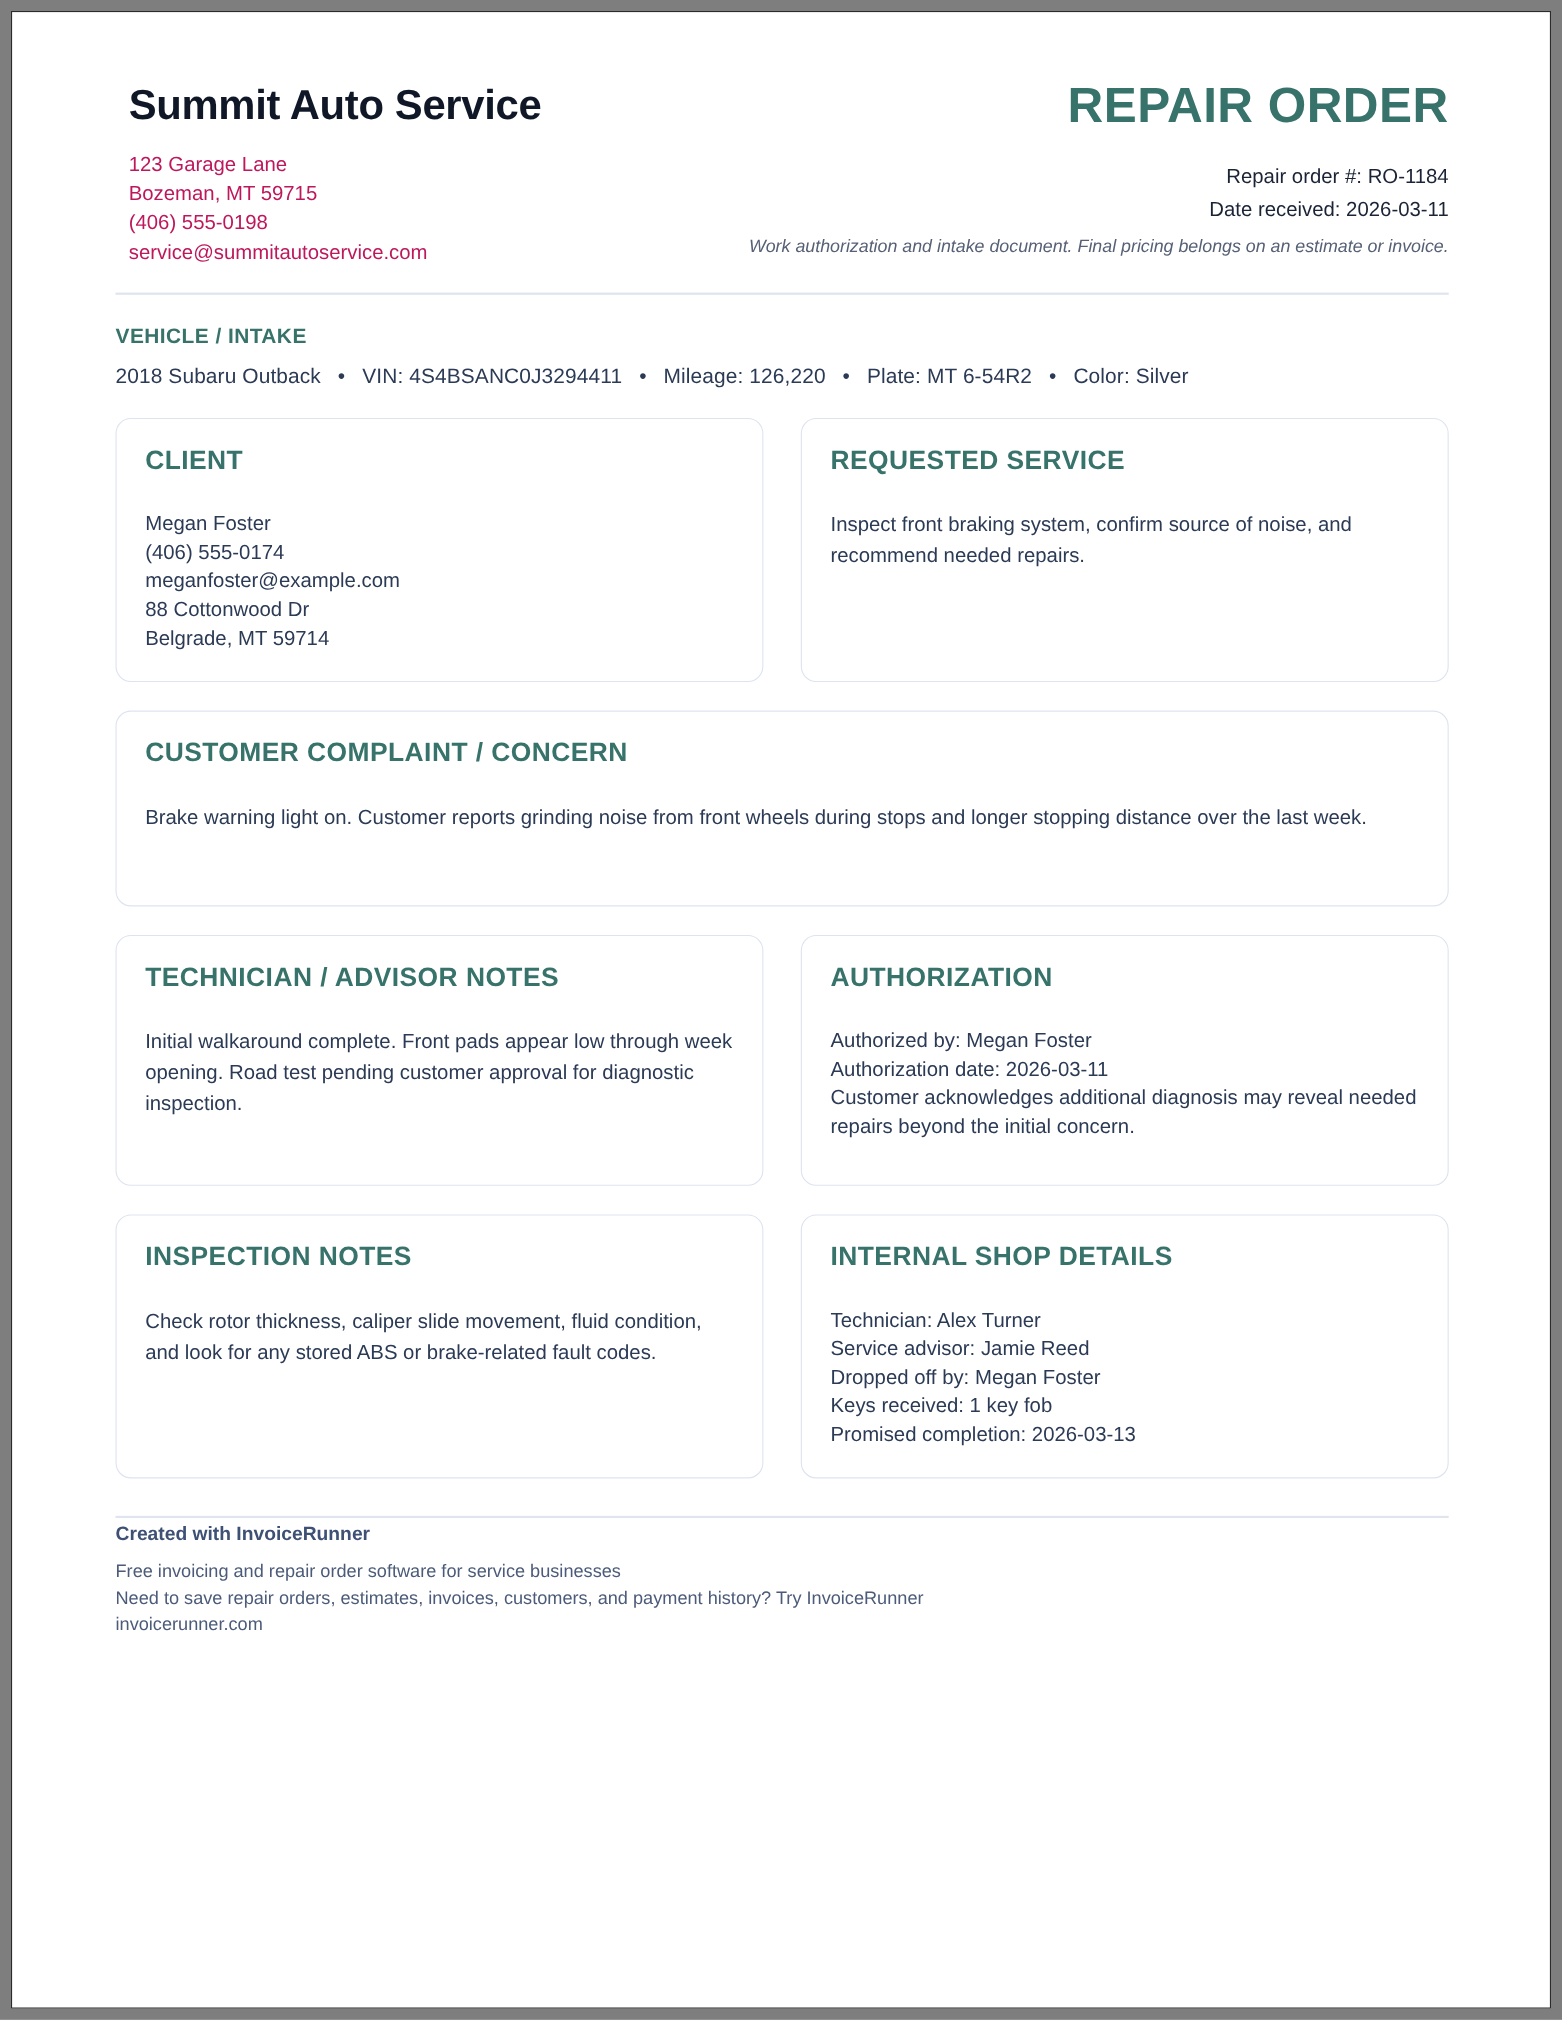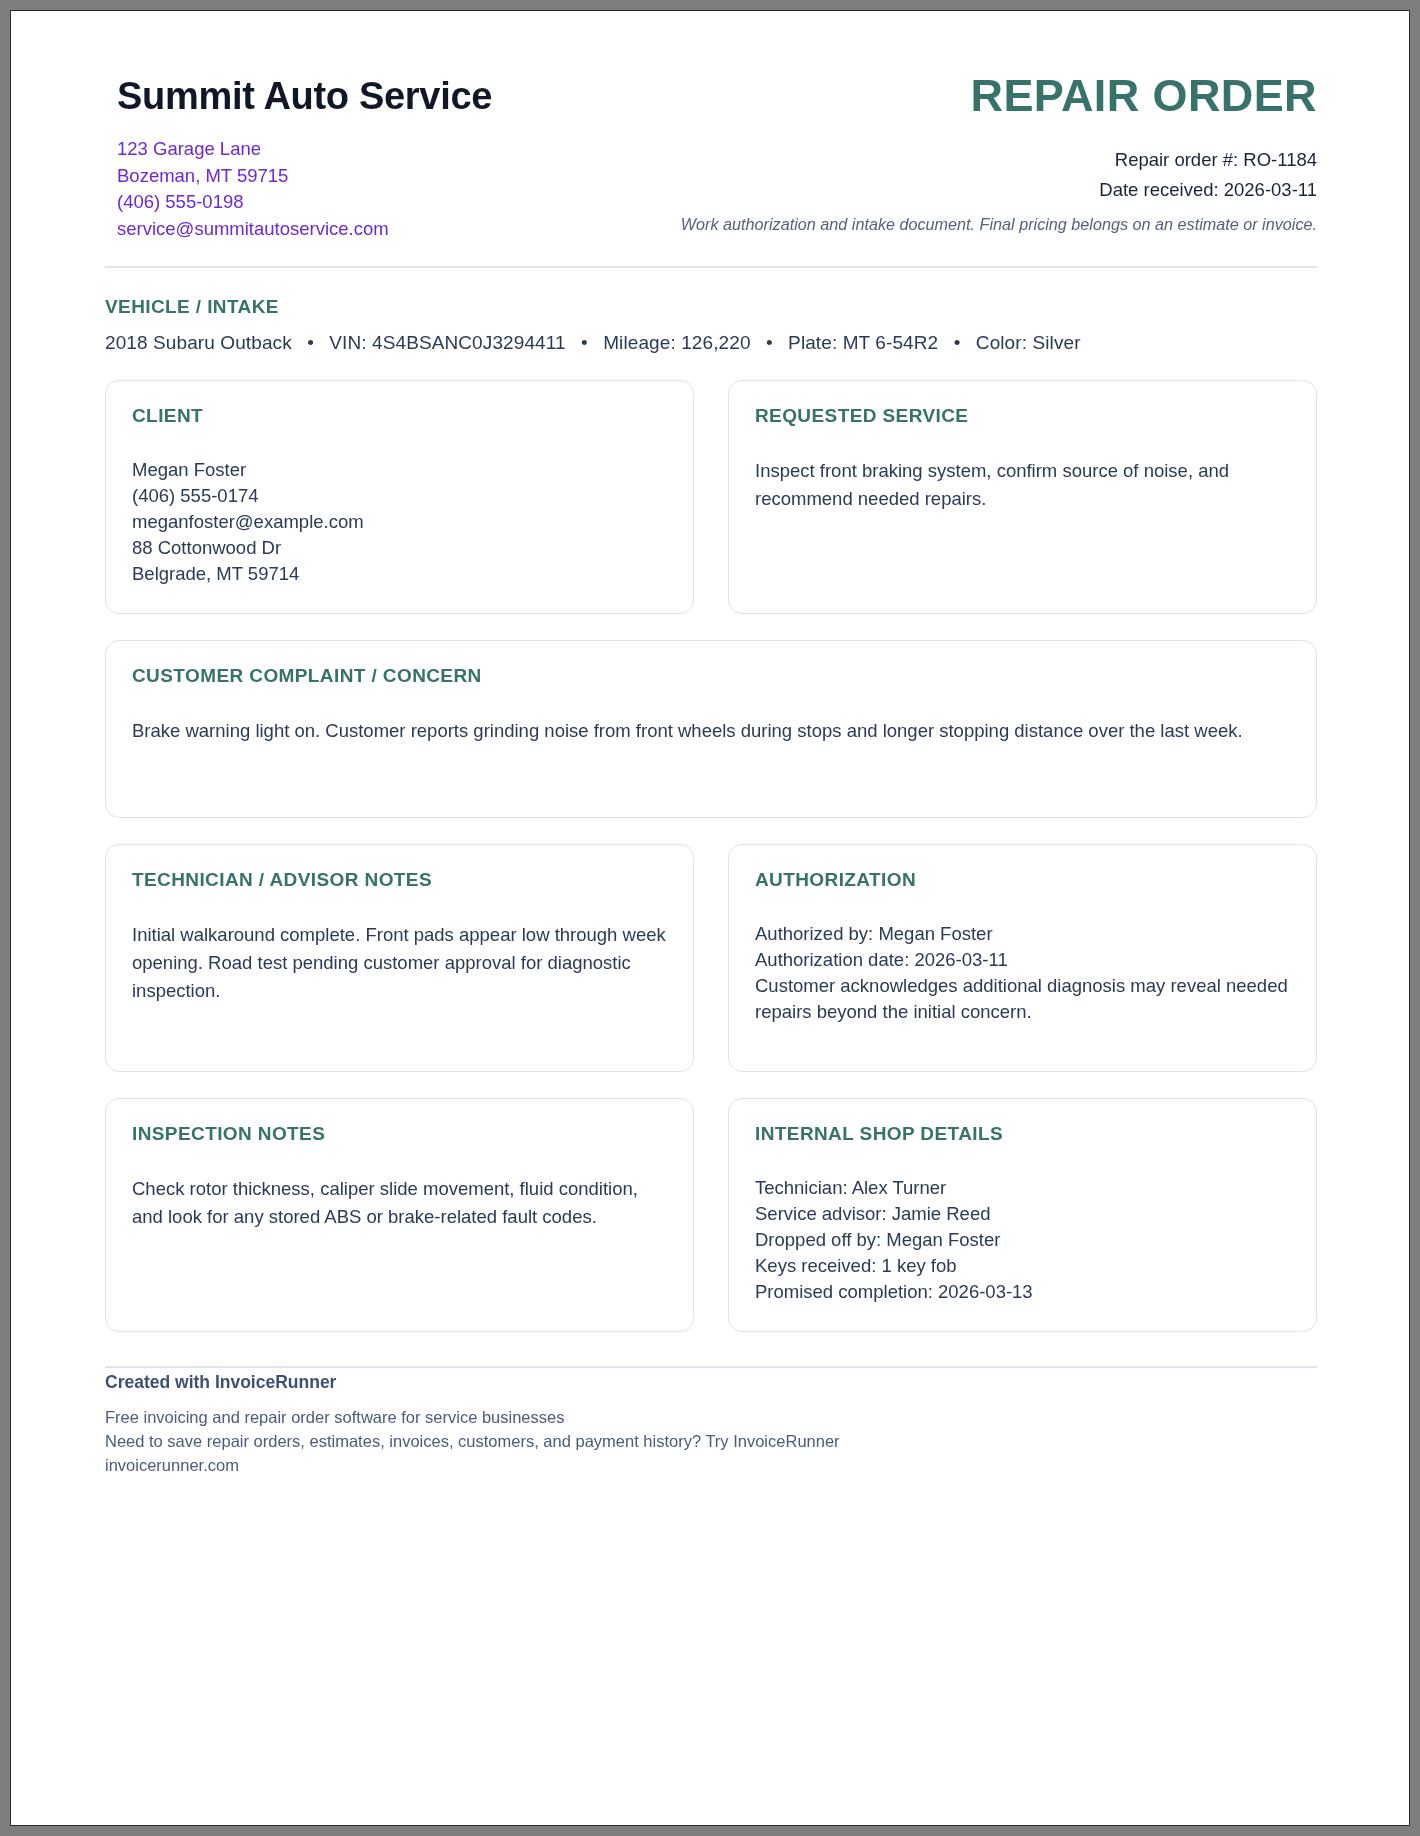--- a/index.html
+++ b/index.html
@@ -32,21 +32,21 @@
   .hdr-left { padding-top: 10px; }
   .company-name {
     font-size: 38px;
     font-weight: bold;
     color: #101828;
     letter-spacing: -0.3px;
     margin-bottom: 18px;
   }
   .company-line {
     font-size: 18.5px;
-    color: #6d28d9;
+    color: #be185d;
     line-height: 26.5px;
   }
   .hdr-right { text-align: right; padding-top: 4px; }
   .doc-title {
     font-size: 45px;
     font-weight: bold;
     color: #37736a;
     letter-spacing: 0.4px;
     line-height: 54px;
     margin-bottom: 22px;
@@ -92,21 +92,21 @@
   }
   .card {
     border: 1.6px solid #dde3ef;
     border-radius: 14px;
     padding: 24px 26px 26px 26px;
     background: #fff;
   }
   .col-half { width: 50%; }
   .full { width: 100%; }
   .card-title {
-    font-size: 19px;
+    font-size: 24px;
     font-weight: bold;
     color: #37736a;
     letter-spacing: 0.4px;
     margin-bottom: 30px;
   }
   .card-body {
     font-size: 18.5px;
     color: #2b3a55;
     line-height: 26px;
   }

